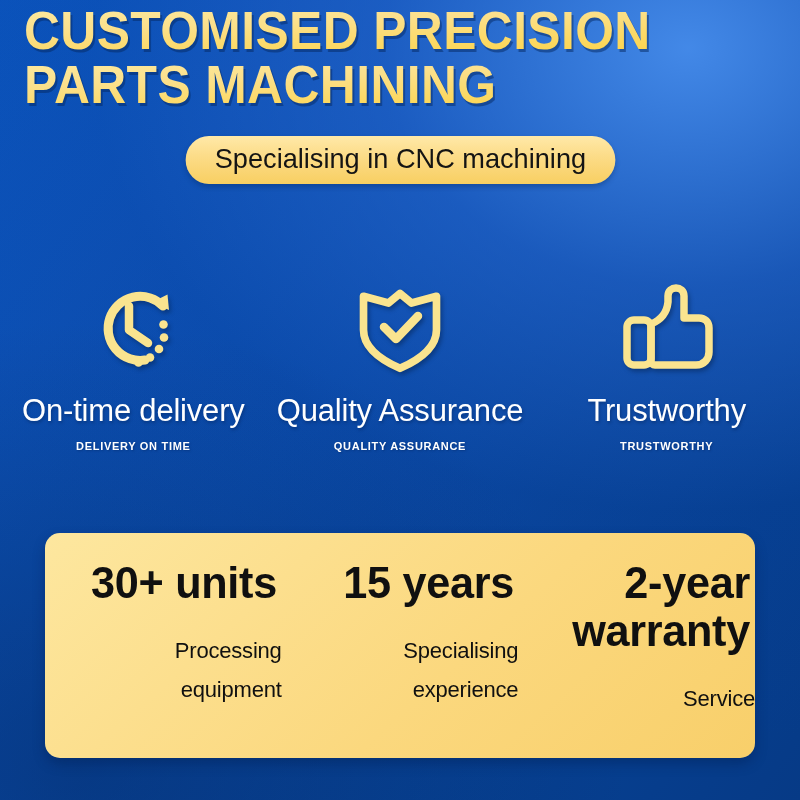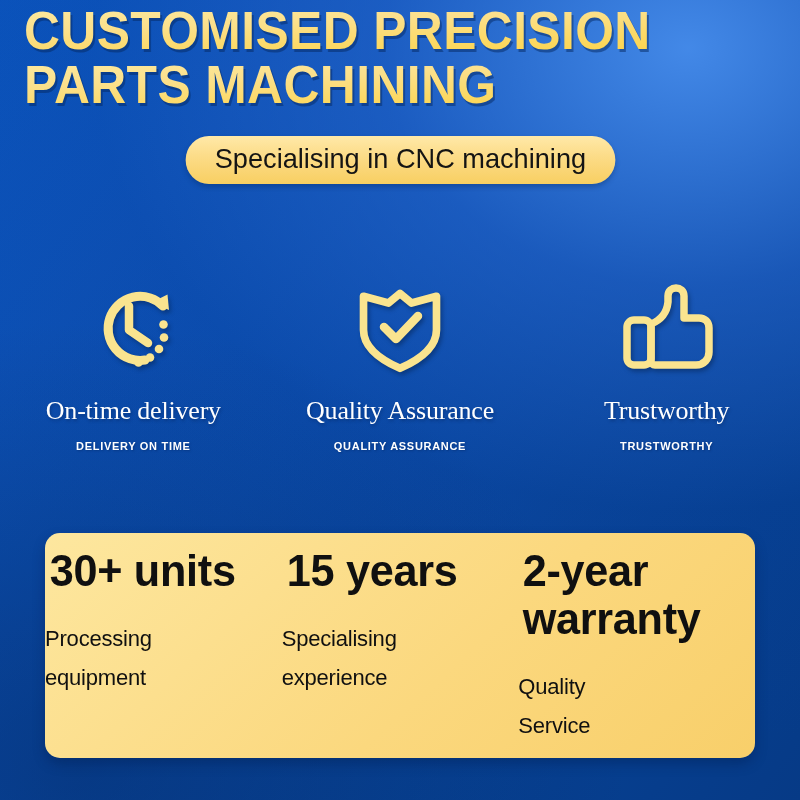--- a/index.html
+++ b/index.html
@@ -100,22 +100,22 @@
     align-items: center;
     justify-content: center;
   }
   .feature-icon svg {
     display: block;
     filter: drop-shadow(2px 3px 2px rgba(3,30,76,0.45));
   }
   .feature-title {
     margin-top: 14px;
     color: #ffffff;
-    font-family: Liberation Serif, serif;
-    font-size: 26px;
+    font-family: Liberation Sans, sans-serif;
+    font-size: 31px;
     font-weight: 400;
     line-height: 34px;
     letter-spacing: -0.2px;
     white-space: nowrap;
     text-shadow: 1px 2px 3px rgba(3,30,76,0.38);
   }
   .feature-sub {
     margin-top: 9px;
     color: #ffffff;
     font-family: "Liberation Sans Narrow", "Liberation Sans", sans-serif;
@@ -135,22 +135,22 @@
     width: 710px;
     height: 225px;
     border-radius: 15px;
     background: linear-gradient(138deg, #fde79f 0%, #fcdf8e 30%, #fbd87e 58%, #f8cf6a 100%);
     box-shadow: 0 6px 12px rgba(3,30,78,0.38);
     display: flex;
     z-index: 3;
   }
   .stat {
     flex: 1 1 0;
-    padding-top: 14px;
-    text-align: left;
+    padding-top: 26px;
+    text-align: right;
   }
   .stat-value {
     color: #101010;
     font-family: "Liberation Sans Narrow", "Liberation Sans", sans-serif;
     font-weight: 700;
     font-size: 45px;
     line-height: 48px;
     letter-spacing: -0.3px;
     transform: scaleX(0.96);
   }
@@ -241,20 +241,19 @@
         <span>experience</span>
       </div>
     </div>
 
     <div class="stat">
       <div class="stat-value">
         <span style="display: block;">2-year</span>
         <span style="display: block;">warranty</span>
       </div>
       <div class="stat-label">
-        <span>Quality</span>
         <span>Service</span>
       </div>
     </div>
 
   </div>
 
 </div>
 
 </body></html>

